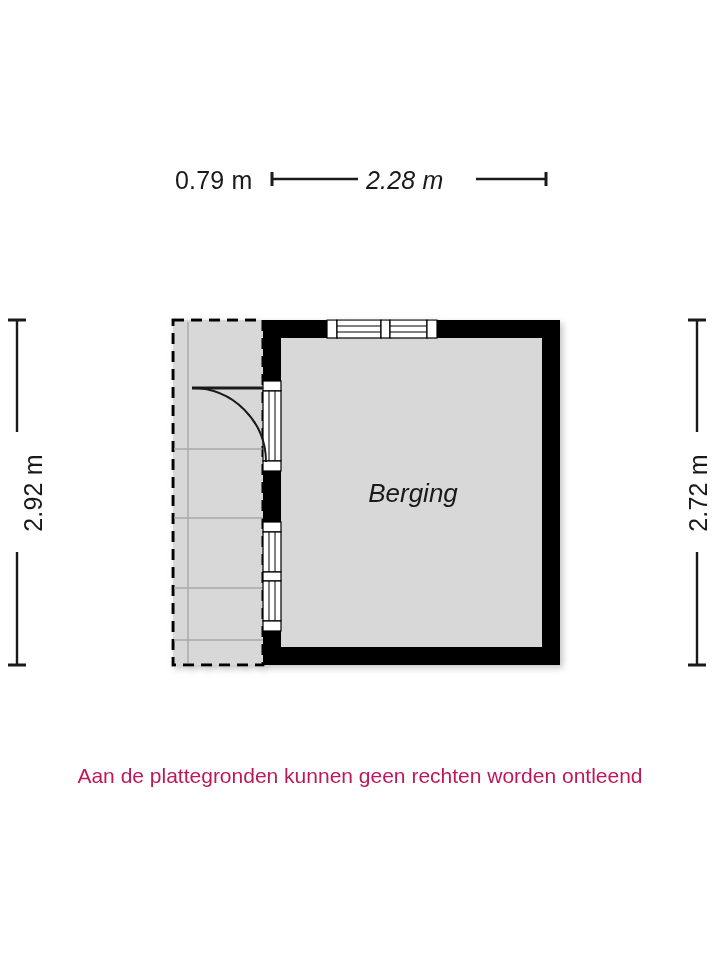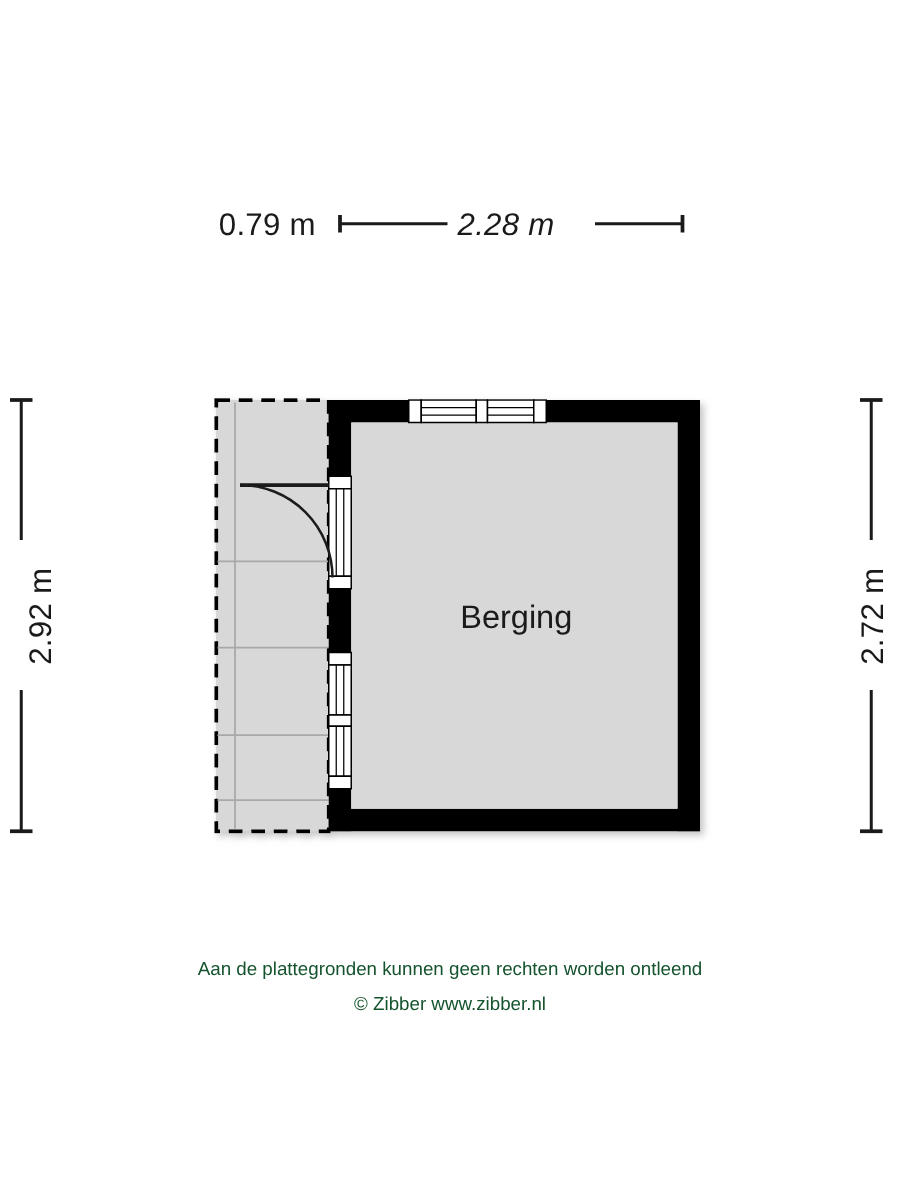--- a/index.html
+++ b/index.html
@@ -69,34 +69,35 @@
   #room-label-berging {
     position: absolute;
     left: 313px;
     top: 478px;
     width: 200px;
     text-align: center;
     font-family: "Liberation Sans", sans-serif;
     font-size: 26px;
     color: #1a1a1a;
     white-space: nowrap;
+    font-style: italic;
   }
 
   
   #footer {
     position: absolute;
     left: 0;
     top: 762px;
     width: 720px;
     text-align: center;
   }
   #footer .line {
     font-family: "Liberation Sans", sans-serif;
-    font-size: 15px;
-    color: #14532d;
+    font-size: 21px;
+    color: #be185d;
     line-height: 28px;
     white-space: nowrap;
   }
 
   svg#plan {
     position: absolute;
     left: 0;
     top: 0;
     width: 720px;
     height: 960px;
@@ -227,16 +228,15 @@
   <div class="dim-label" id="dim-top-right-label">2.28 m</div>
 
   <div class="dim-label" id="dim-left-label">2.92 m</div>
 
   <div class="dim-label" id="dim-right-label">2.72 m</div>
 
   <div id="room-label-berging">Berging</div>
 
   <div id="footer">
     <div class="line">Aan de plattegronden kunnen geen rechten worden ontleend</div>
-    <div class="line">© Zibber www.zibber.nl</div>
   </div>
 
 </div>
 
 </body></html>

